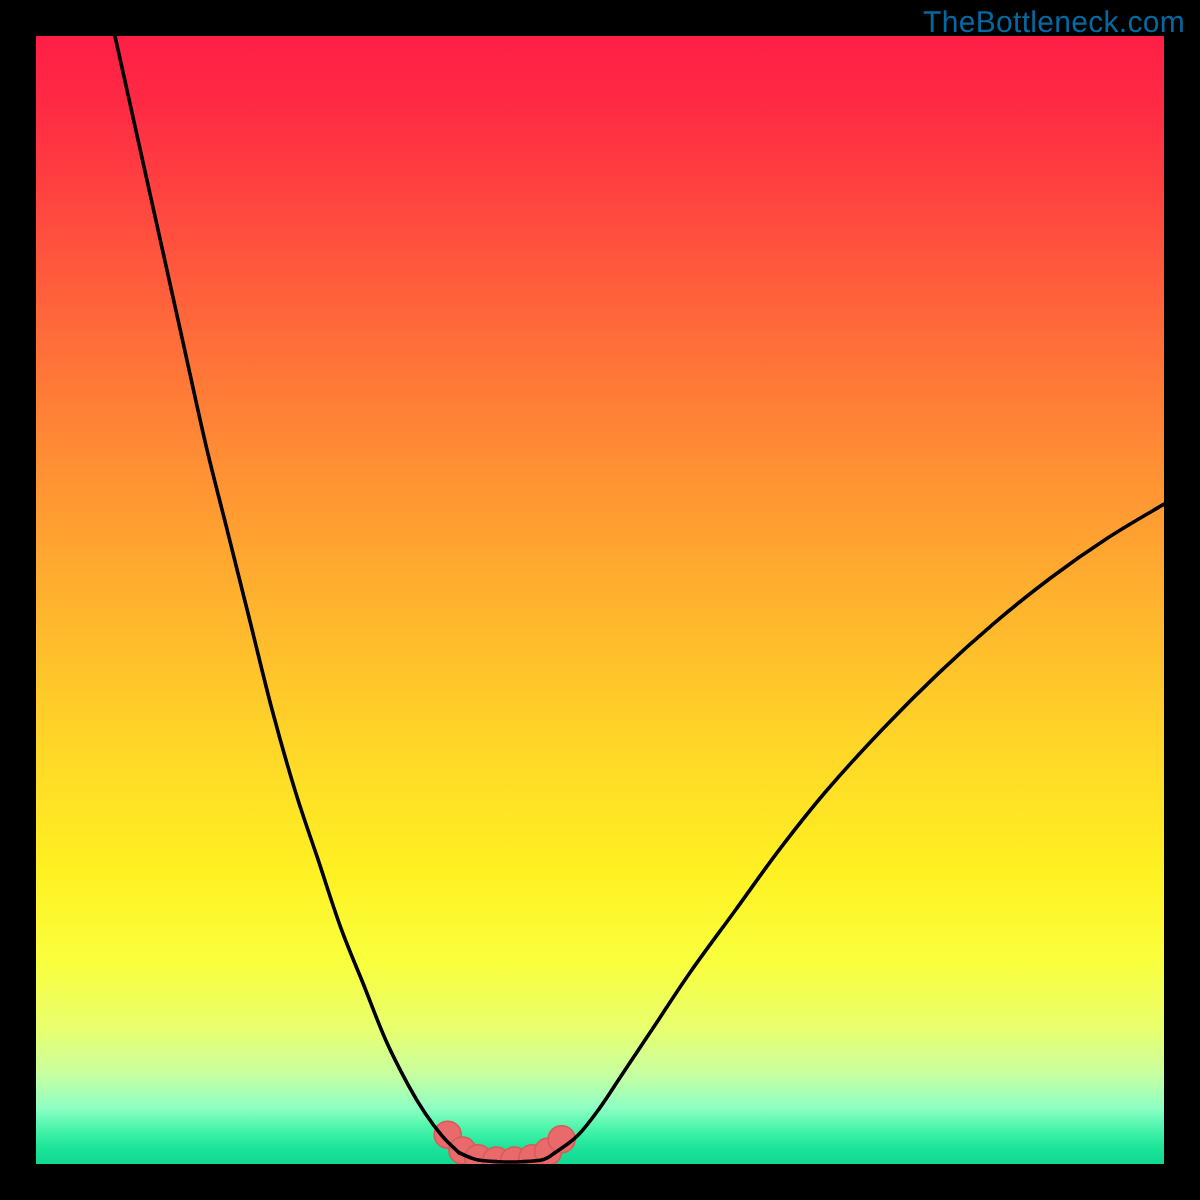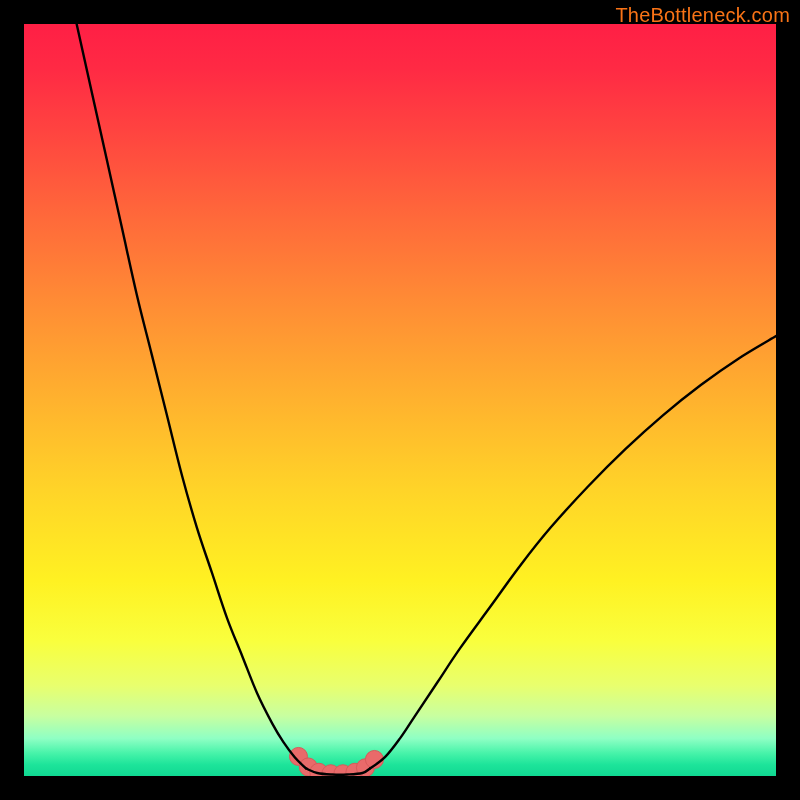--- a/index.html
+++ b/index.html
@@ -46,21 +46,21 @@
       #8fffc4 95%,
       #46f3a9 97%,
       #1de49a 98.5%,
       #10d892 100%
     );
   }
   .watermark {
     position: absolute;
     top: 4px;
     right: 10px;
-    color: #f97316;
+    color: #0369a1;
     font-size: 20px;
     font-weight: 500;
     letter-spacing: 0.2px;
     user-select: none;
   }
   svg.curves {
     position: absolute;
     inset: 0;
   }
 </style>

